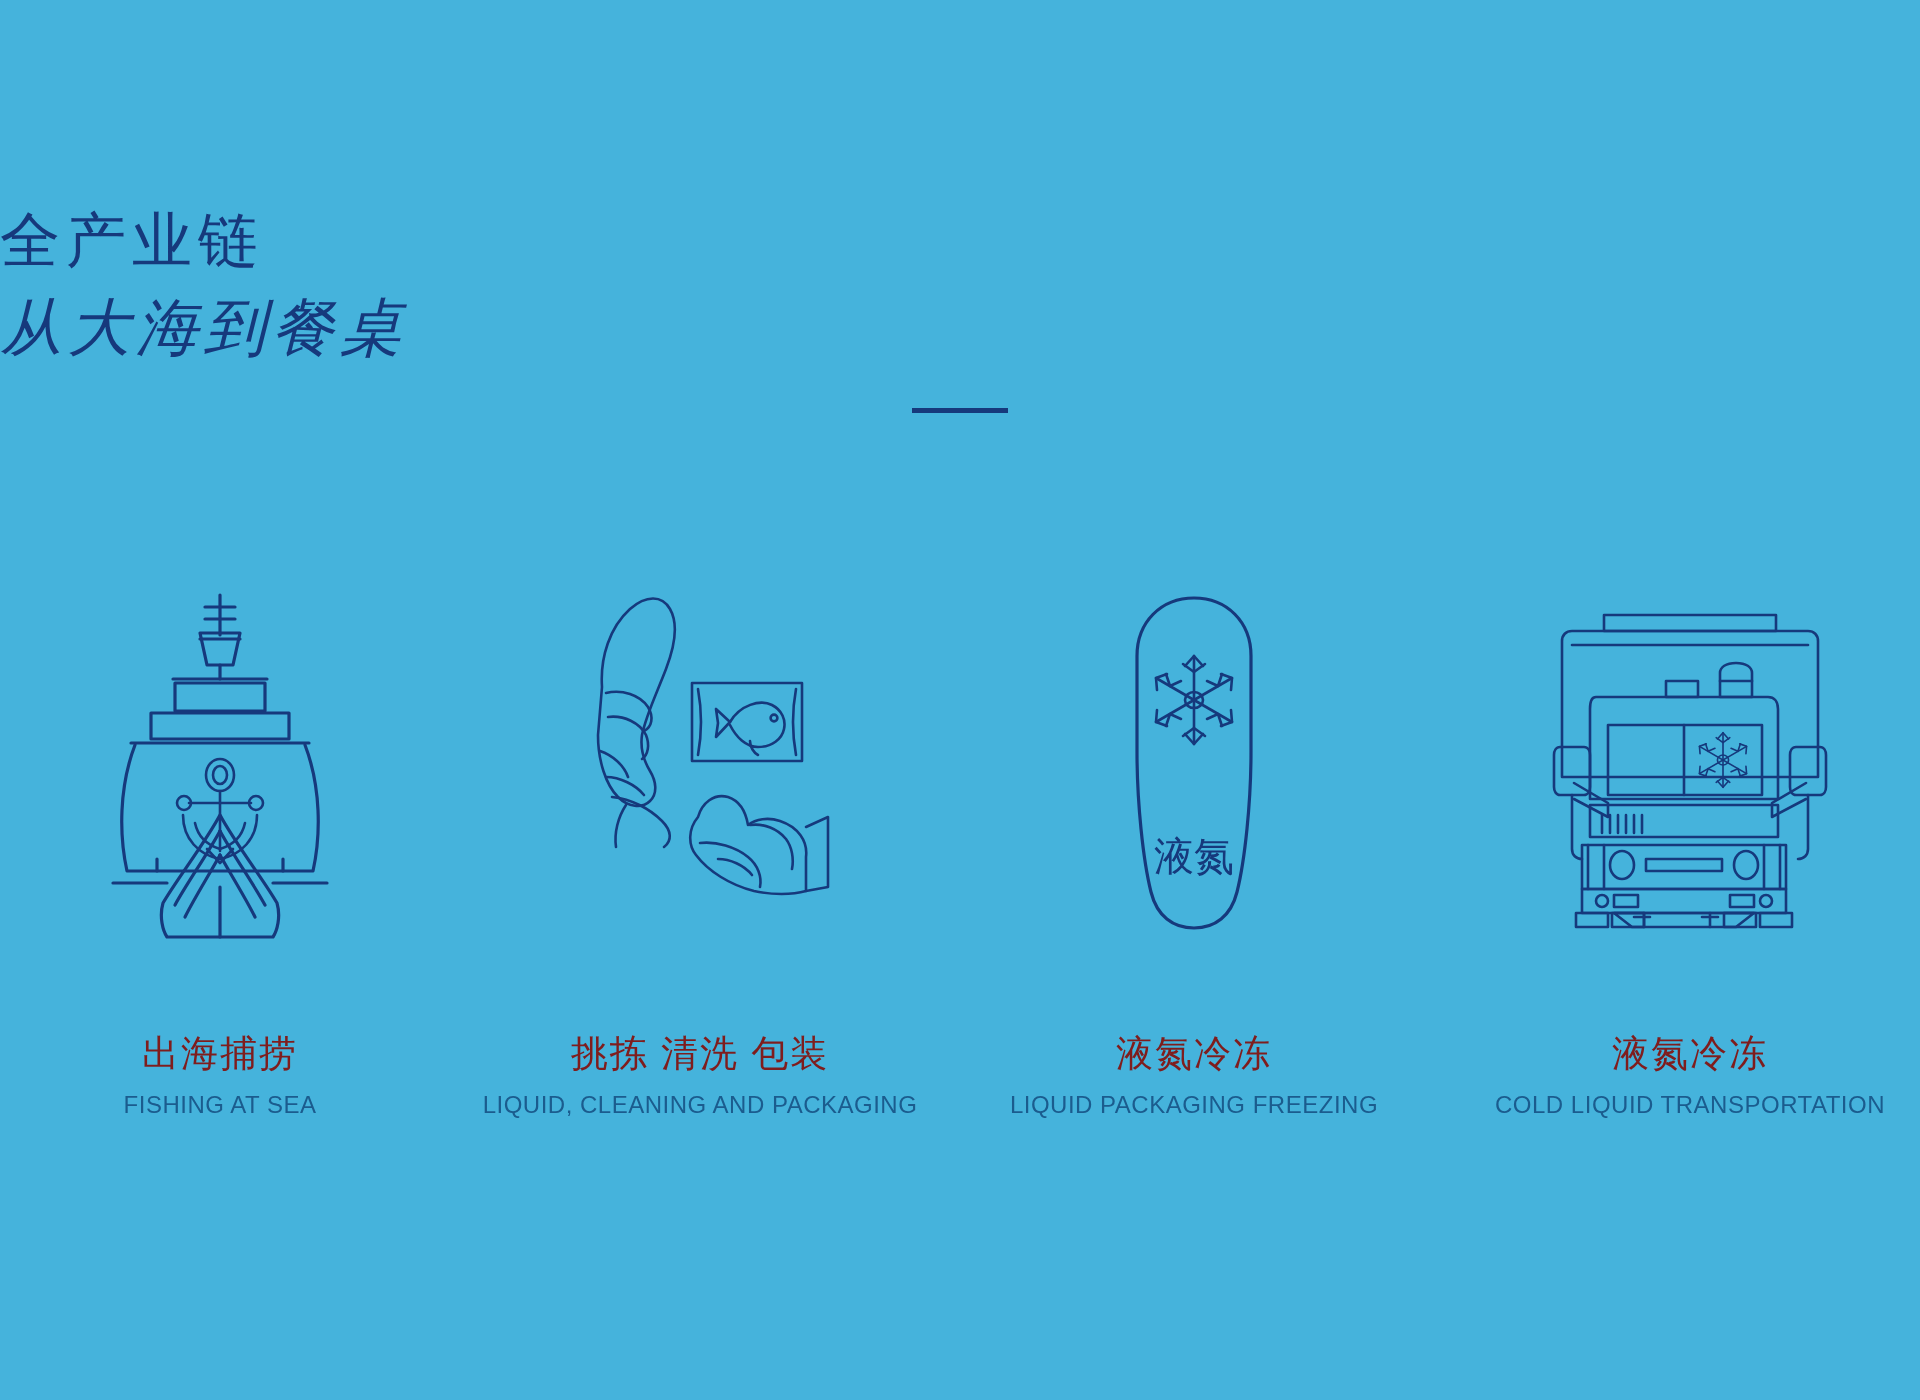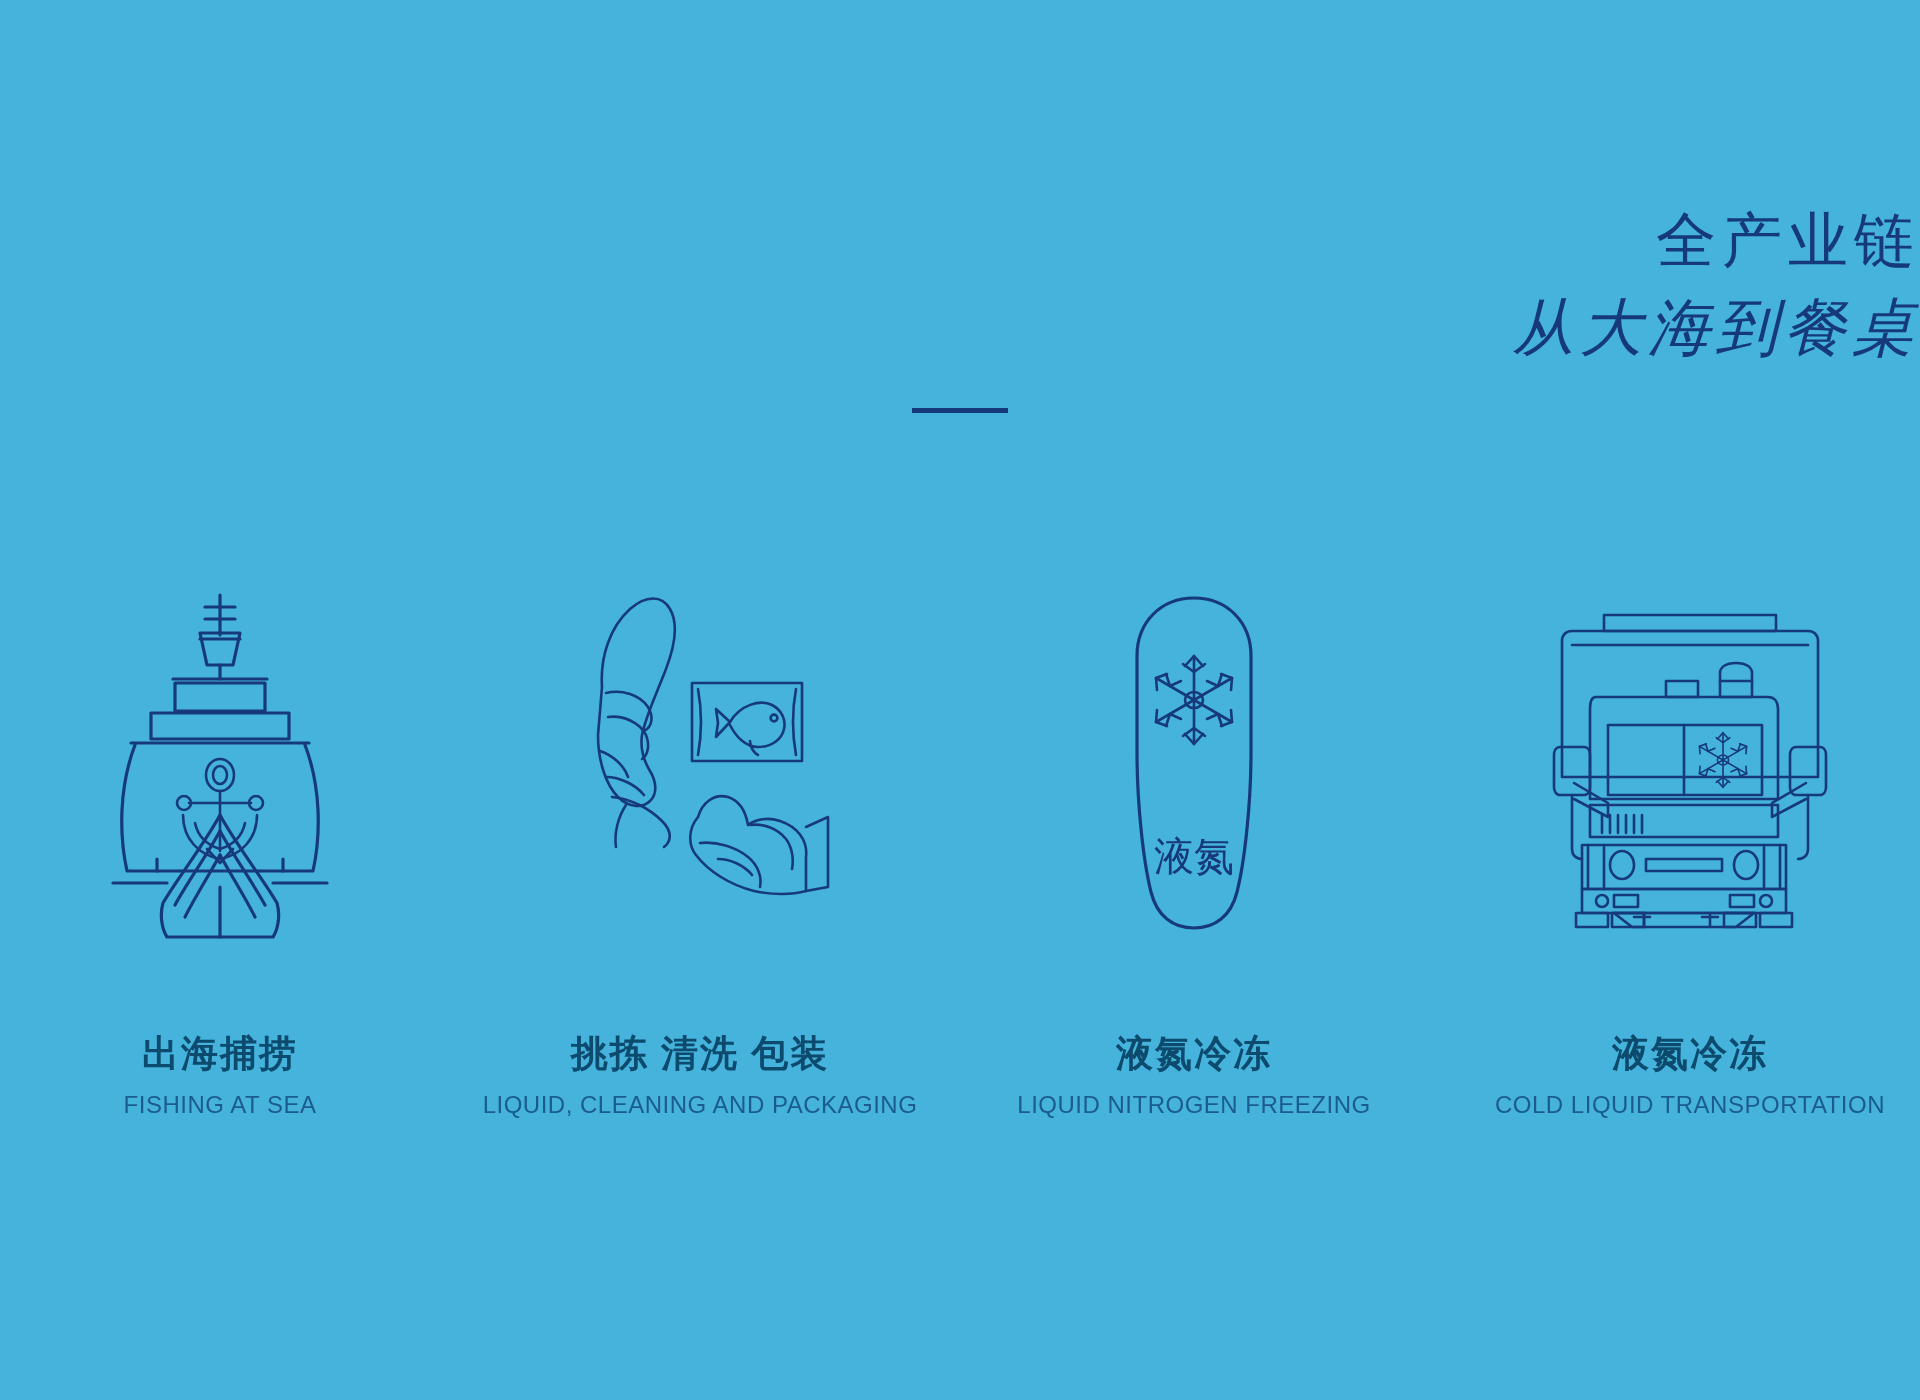--- a/index.html
+++ b/index.html
@@ -11,21 +11,21 @@
   body {
     background:#45b3dc;
     position:relative;
   }
 
   
   .header {
     position:absolute;
     top:0; left:0; right:0;
     padding-top:196px;
-    text-align:right;
+    text-align:left;
   }
   .title-line {
     color:#16397c;
     font-size:60px;
     line-height:88px;
     letter-spacing:6px;
     font-weight:400;
     font-family:"DejaVu Serif","Liberation Serif",serif;
     white-space:nowrap;
   }
@@ -62,26 +62,26 @@
     align-items:center;
     justify-content:center;
   }
   .icon-box svg { display:block; overflow:visible; }
 
   .labels {
     margin-top:60px;
     text-align:center;
   }
   .label-cn {
-    color:#0c4a6e;
+    color:#7f1d1d;
     font-size:37px;
     line-height:44px;
     letter-spacing:2px;
     white-space:nowrap;
-    font-weight:700;
+    font-weight:400;
   }
   .label-en {
     color:#1b5c8e;
     font-size:24px;
     line-height:30px;
     margin-top:14px;
     letter-spacing:0.5px;
     white-space:nowrap;
     font-weight:400;
   }
@@ -236,21 +236,21 @@
           <path d="M-24 -14 L-28 -26 M-24 -14 L-13 -19"></path>
           <path d="M24 14 L28 26 M24 14 L13 19"></path>
           <path d="M-24 14 L-28 26 M-24 14 L-13 19"></path>
           <path d="M24 -14 L28 -26 M24 -14 L13 -19"></path>
         </g>
         <text class="ico-txt" x="75" y="278" text-anchor="middle">液氮</text>
       </svg>
     </div>
     <div class="labels">
       <div class="label-cn">液氮冷冻</div>
-      <div class="label-en">LIQUID NITROGEN FREEZING</div>
+      <div class="label-en">LIQUID PACKAGING FREEZING</div>
     </div>
   </div>
 
   <div class="col col-4">
     <div class="icon-box">
       <svg width="280" height="330" viewBox="0 0 280 330">
         <g class="ico-thin">
 
           <path d="M54 18 L226 18 L226 34 L54 34 Z"></path>
 

